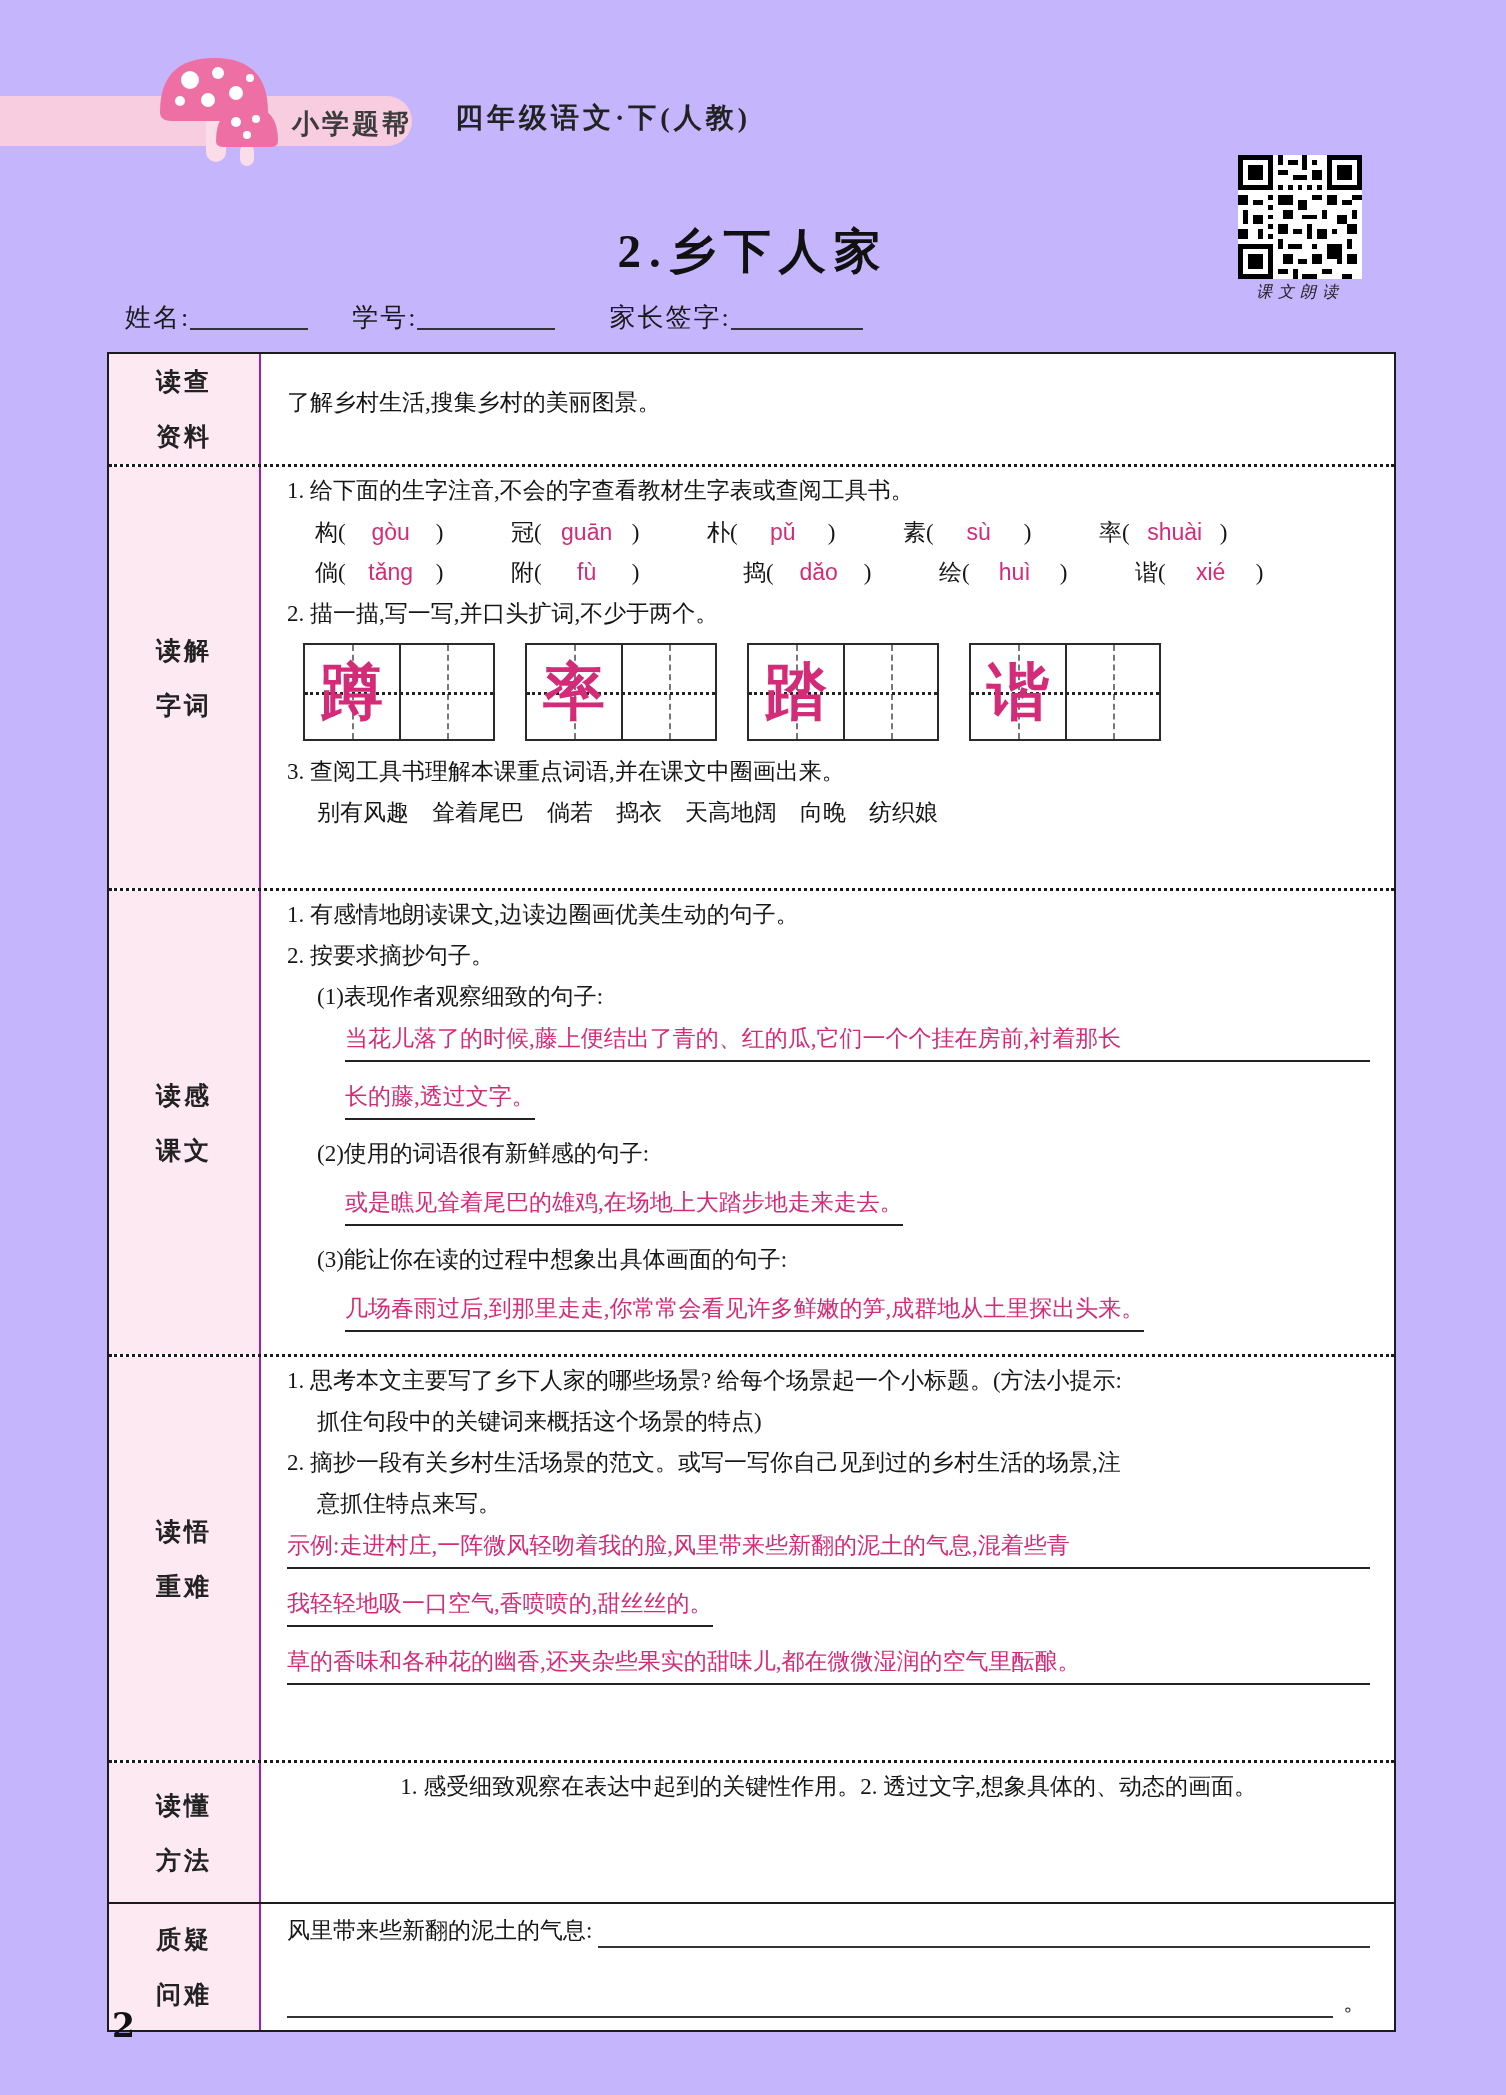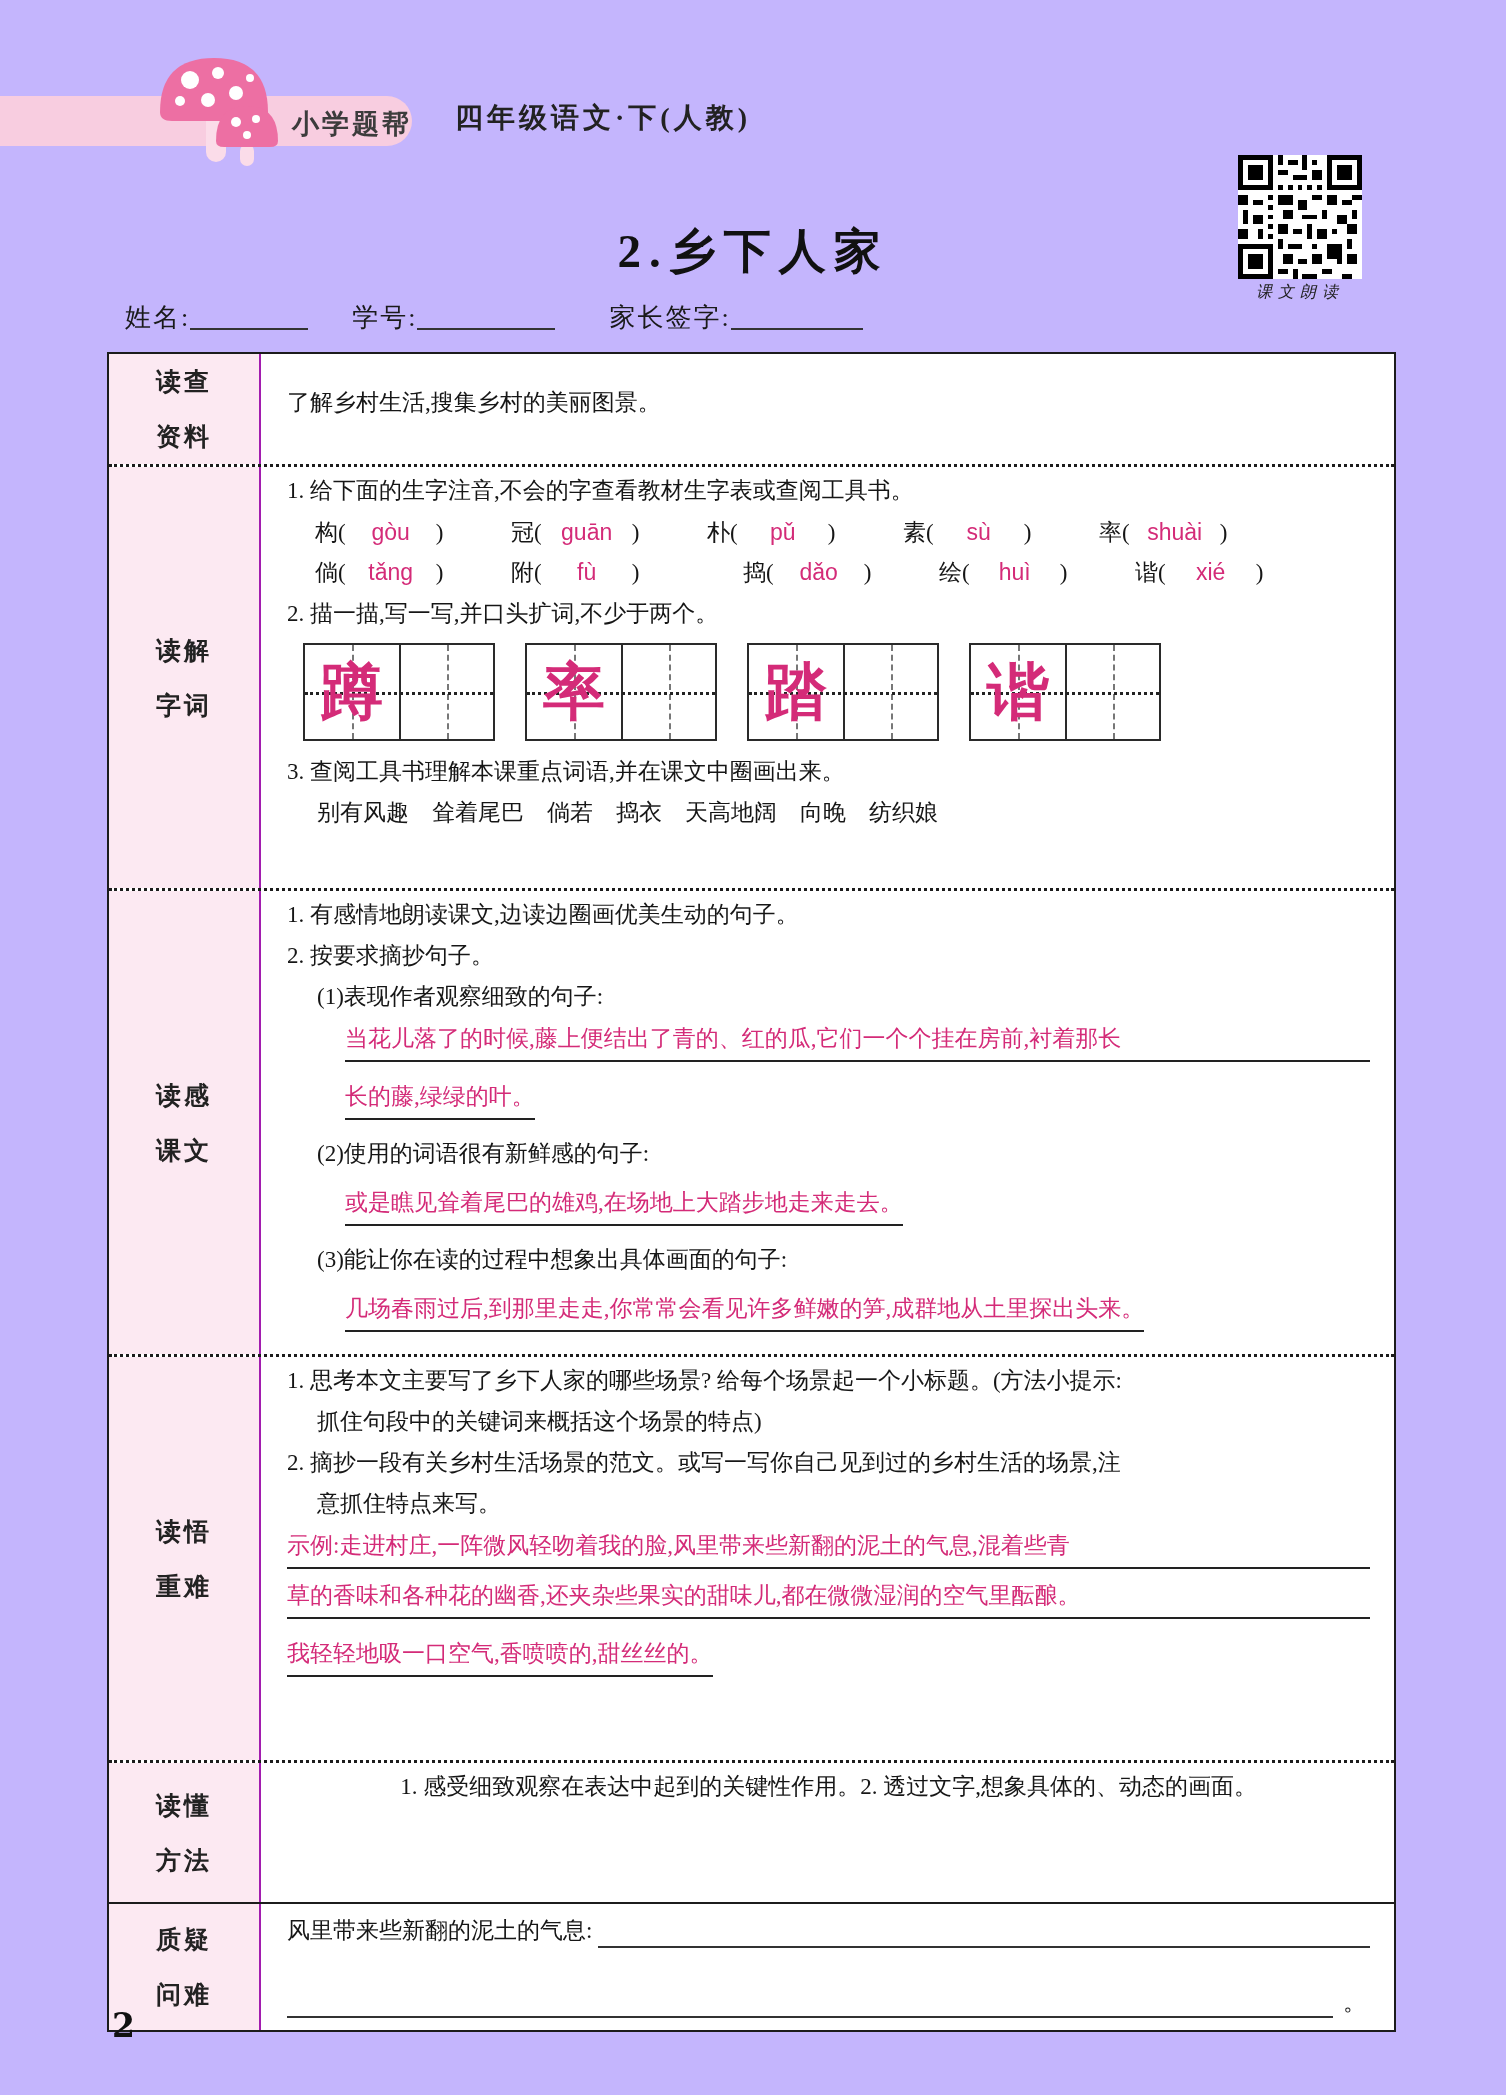--- a/index.html
+++ b/index.html
@@ -252,21 +252,21 @@
       <div class="label-cell">
         <span>读感</span>
         <span>课文</span>
       </div>
       <div class="content-cell">
         <div class="line">1. 有感情地朗读课文,边读边圈画优美生动的句子。</div>
         <div class="line">2. 按要求摘抄句子。</div>
         <div class="line indent1">(1)表现作者观察细致的句子:</div>
         <div class="indent2">
           <span class="ans u u-full">当花儿落了的时候,藤上便结出了青的、红的瓜,它们一个个挂在房前,衬着那长</span>
-          <span class="ans u u-part">长的藤,绿绿的叶。</span>
+          <span class="ans u u-part">长的藤,透过文字。</span>
         </div>
         <div class="line indent1">(2)使用的词语很有新鲜感的句子:</div>
         <div class="indent2">
           <span class="ans u u-part">或是瞧见耸着尾巴的雄鸡,在场地上大踏步地走来走去。</span>
         </div>
         <div class="line indent1">(3)能让你在读的过程中想象出具体画面的句子:</div>
         <div class="indent2">
           <span class="ans u u-part">几场春雨过后,到那里走走,你常常会看见许多鲜嫩的笋,成群地从土里探出头来。</span>
         </div>
       </div>
@@ -276,22 +276,22 @@
       <div class="label-cell">
         <span>读悟</span>
         <span>重难</span>
       </div>
       <div class="content-cell">
         <div class="line">1. 思考本文主要写了乡下人家的哪些场景? 给每个场景起一个小标题。(方法小提示:</div>
         <div class="line indent1">抓住句段中的关键词来概括这个场景的特点)</div>
         <div class="line">2. 摘抄一段有关乡村生活场景的范文。或写一写你自己见到过的乡村生活的场景,注</div>
         <div class="line indent1">意抓住特点来写。</div>
         <span class="ans u u-full">示例:走进村庄,一阵微风轻吻着我的脸,风里带来些新翻的泥土的气息,混着些青</span>
+        <span class="ans u u-part">我轻轻地吸一口空气,香喷喷的,甜丝丝的。</span>
         <span class="ans u u-full">草的香味和各种花的幽香,还夹杂些果实的甜味儿,都在微微湿润的空气里酝酿。</span>
-        <span class="ans u u-part">我轻轻地吸一口空气,香喷喷的,甜丝丝的。</span>
       </div>
     </div>
 
     <div class="w-row r5 dashed-top">
       <div class="label-cell">
         <span>读懂</span>
         <span>方法</span>
       </div>
       <div class="content-cell">
         <div class="line">1. 感受细致观察在表达中起到的关键性作用。</div>

